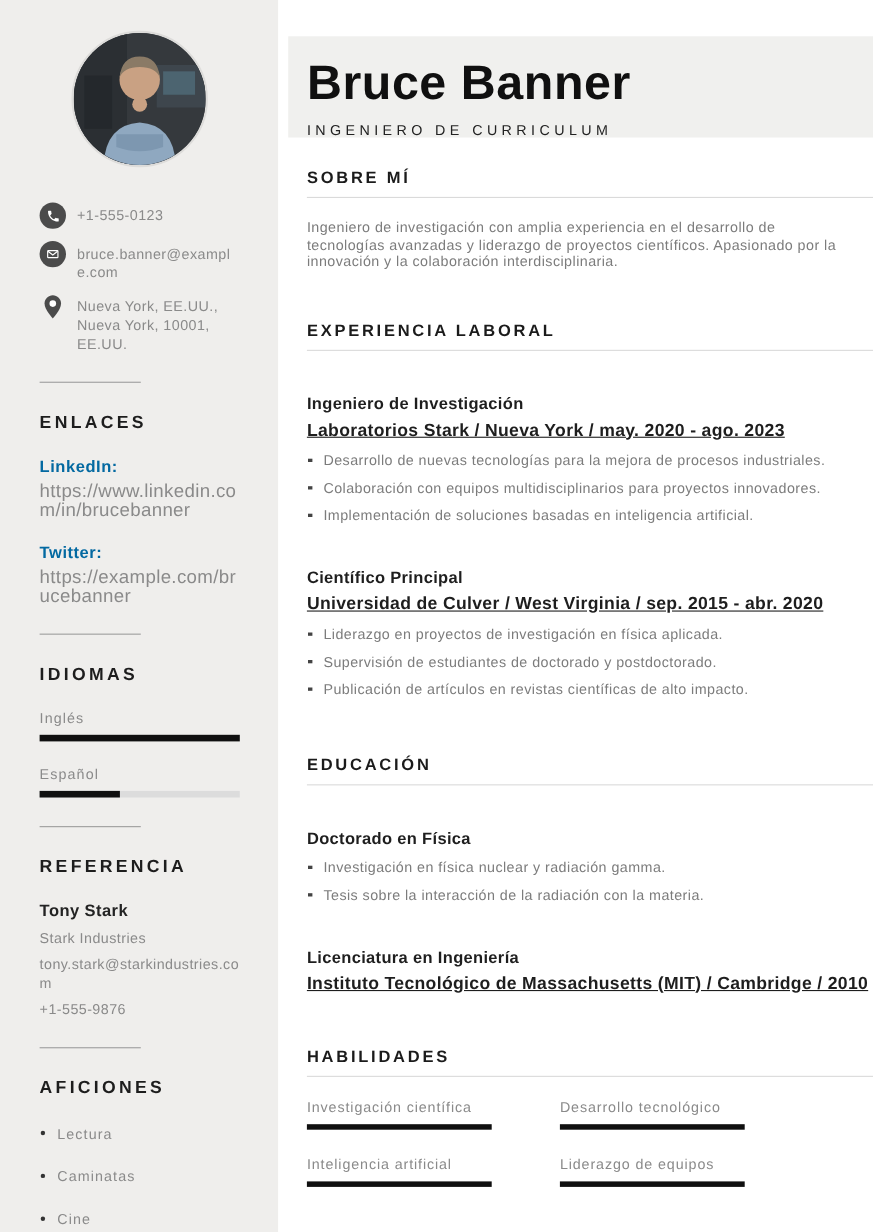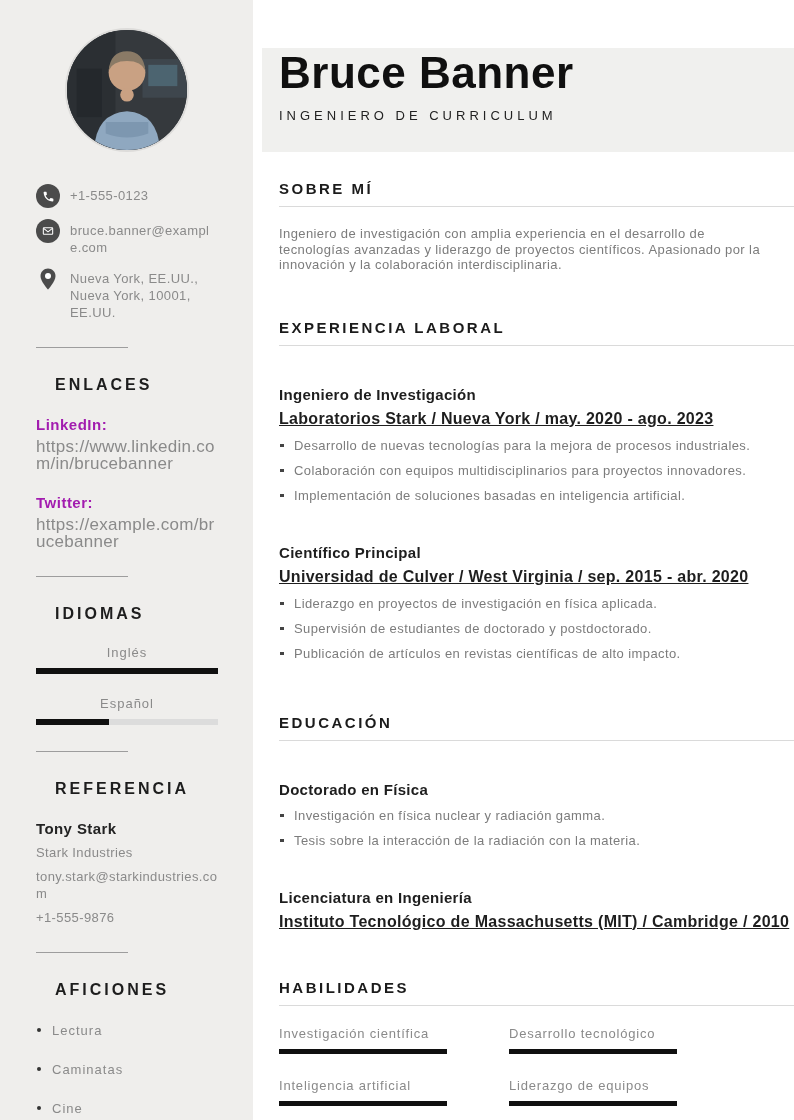--- a/index.html
+++ b/index.html
@@ -22,40 +22,40 @@
   .contact{list-style:none;margin-top:32px;}
   .contact li{display:flex;align-items:flex-start;margin-bottom:11px;}
   .cicon{width:24px;height:24px;min-width:24px;border-radius:50%;background:var(--icon_bg);display:flex;align-items:center;justify-content:center;margin-right:10px;}
   .cicon.pin{background:transparent;}
   .cicon svg{display:block;}
   .ctext{font-size:13px;color:var(--text_gray);line-height:17px;letter-spacing:.4px;word-break:break-all;padding-top:3px;}
   .ctext.loc{word-break:normal;}
 
   .sdiv{border:none;border-top:1px solid var(--line_mid);width:92px;margin:26px 0 0 0;}
 
-  .side-h{font-size:16px;font-weight:600;letter-spacing:3px;color:var(--text_dark);margin-top:28px;margin-left:19px;}
+  .side-h{font-size:16px;font-weight:600;letter-spacing:3px;color:var(--text_dark);margin-top:28px;}
   .link-item{margin-top:22px;}
-  .link-label{font-size:15px;font-weight:600;color:#a21caf;letter-spacing:.5px;}
+  .link-label{font-size:15px;font-weight:600;color:#0369a1;letter-spacing:.5px;}
   .link-url{font-size:17px;color:var(--text_gray);letter-spacing:.3px;line-height:17px;margin-top:5px;word-break:break-all;cursor:pointer;}
 
-  .lang{margin-top:22px;text-align:center;}
+  .lang{margin-top:22px;}
   .lang-name{font-size:13px;color:var(--text_gray);letter-spacing:1px;}
   .bar{height:6px;background:var(--bar_track);margin-top:8px;width:100%;}
   .bar>i{display:block;height:100%;background:var(--bar_fill);}
 
   .ref-name{font-size:15px;font-weight:600;color:#232323;margin-top:22px;letter-spacing:.4px;}
   .ref-line{font-size:13px;color:var(--text_gray);letter-spacing:.4px;line-height:17px;margin-top:7px;word-break:break-all;}
 
   .hobbies{list-style:none;margin-top:14px;}
   .hobbies li{font-size:13px;color:var(--text_gray);letter-spacing:1px;margin-top:24px;position:relative;padding-left:16px;}
   .hobbies li::before{content:"";position:absolute;left:1px;top:5px;width:4px;height:4px;border-radius:50%;background:#333;}
 
   
   .main{flex:1;height:100%;background:#fff;}
-  .band{margin-top:48px;height:104px;background:var(--band_bg);padding:1px 0 0 17px;}
+  .band{margin-top:33px;height:92px;background:var(--band_bg);padding:19px 0 0 17px;}
   .band h1{font-size:44px;font-weight:700;color:#101010;letter-spacing:.5px;line-height:48px;}
   .band .subtitle{font-size:13px;color:#222;letter-spacing:4px;margin-top:11px;font-weight:400;}
 
   .content{padding:0 0 0 17px;}
   .sect{margin-top:0;}
   .sect-title{font-size:15px;font-weight:600;letter-spacing:2.5px;color:#1b1b1b;}
   .sect-rule{border:none;border-top:1px solid var(--line_light);margin-top:9px;}
   .about-sect{margin-top:28px;}
   .about-text{font-size:13px;color:var(--bullet_text);letter-spacing:.4px;line-height:15px;margin-top:19px;max-width:492px;line-height:15px;}
   .about-text{line-height:15.5px;}

